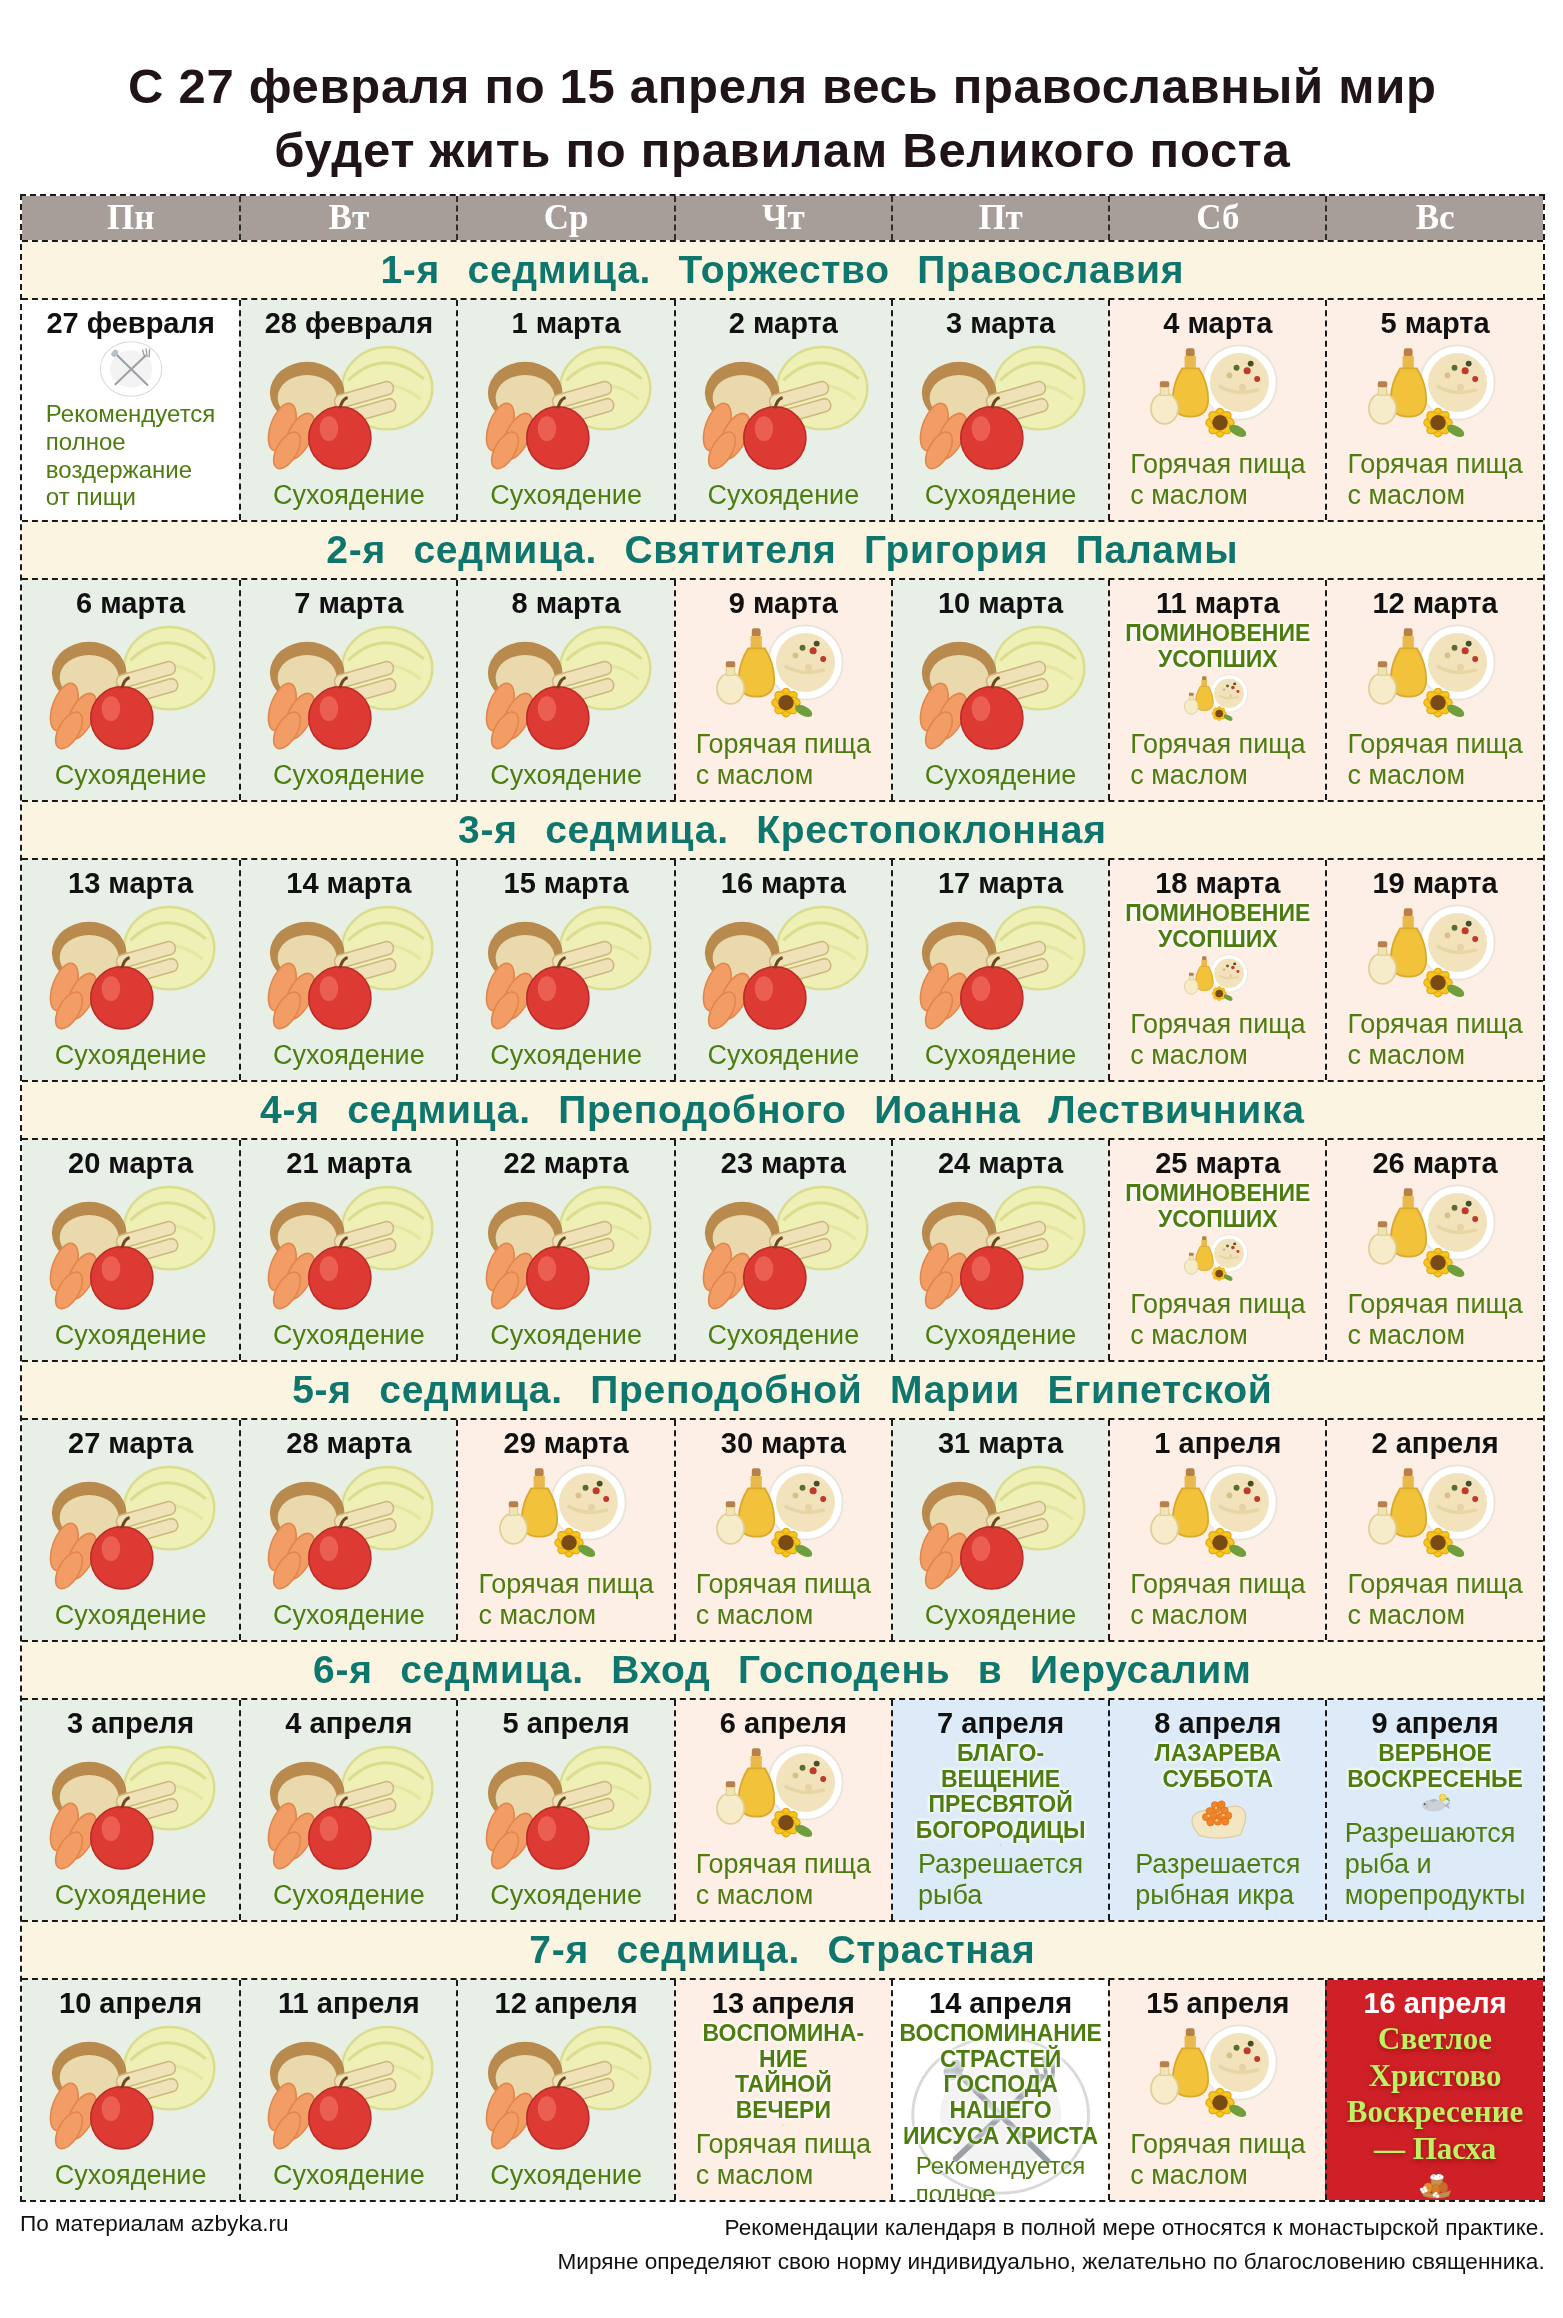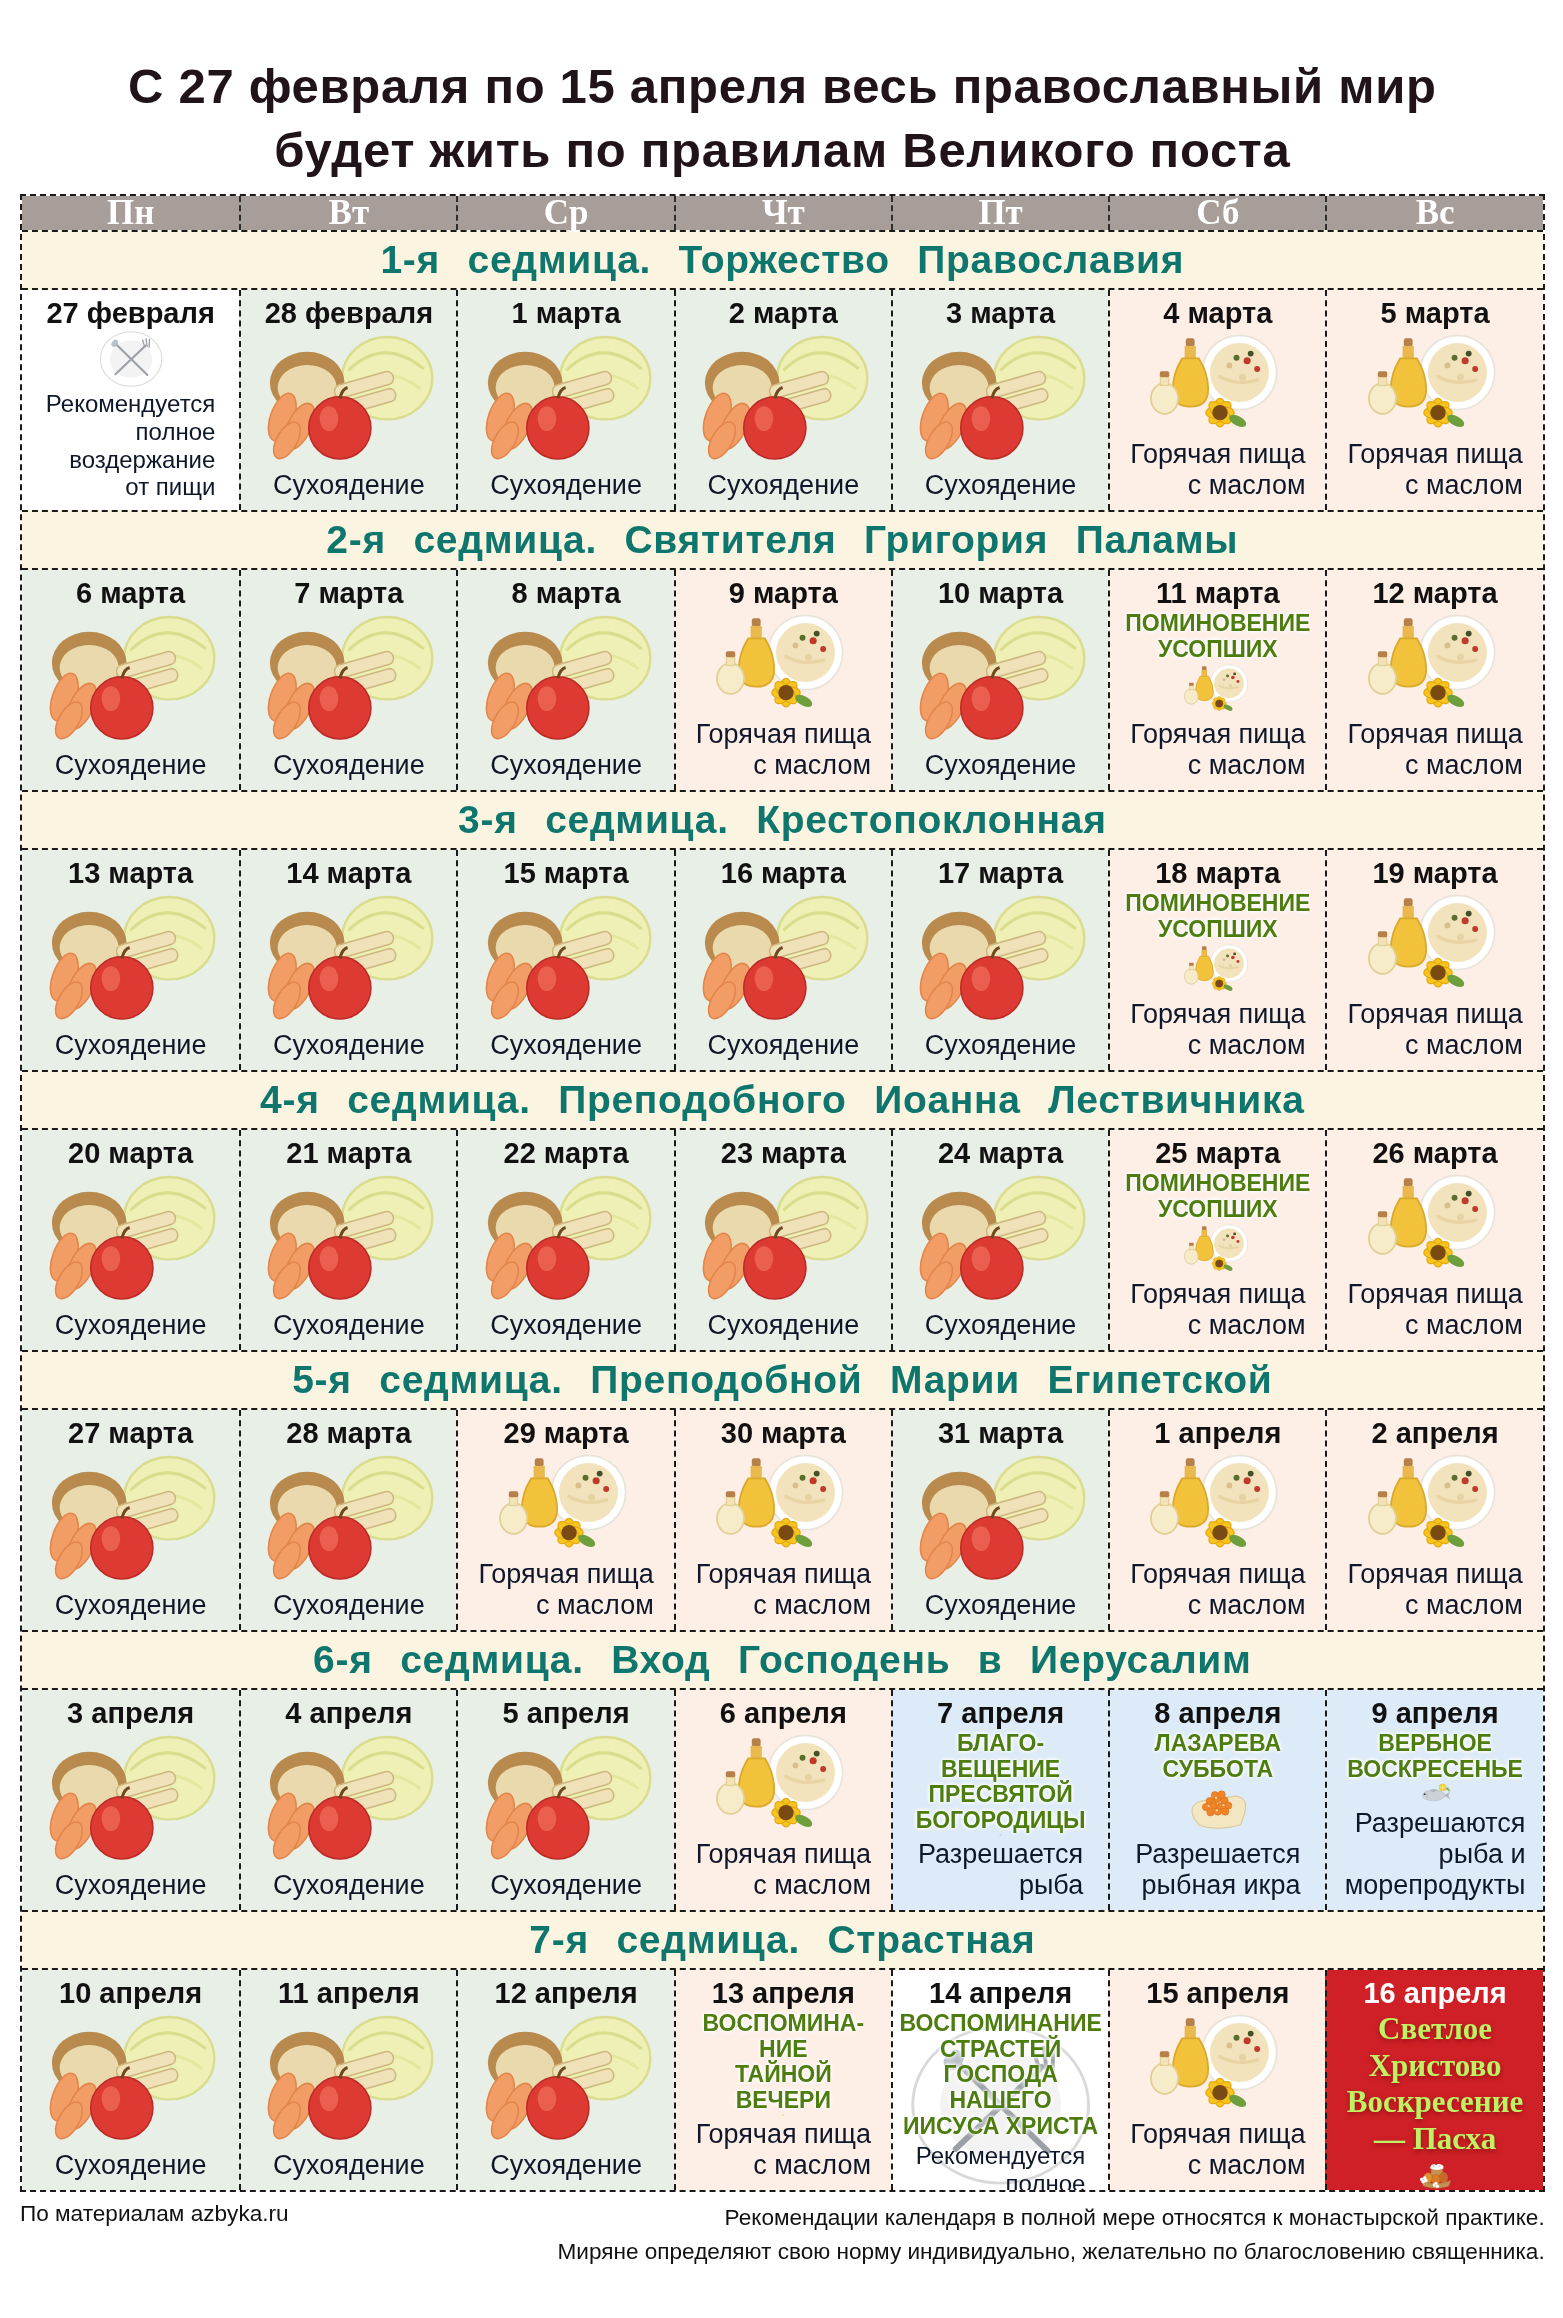--- a/index.html
+++ b/index.html
@@ -12,21 +12,21 @@
   
   .title{
     height:150px;display:flex;flex-direction:column;justify-content:center;
     text-align:center;font-weight:bold;font-size:49px;line-height:1.3;
     color:#20141a;letter-spacing:0.7px;
   }
   
   .calendar{border:2.7px dashed #1a1a1a;}
   .day-row{display:grid;grid-template-columns:repeat(7,1fr);background:#a79d99;}
   .dh{
-    height:34px;display:flex;align-items:center;justify-content:center;
+    height:44px;display:flex;align-items:center;justify-content:center;
     color:#ffffff;font-family:"Liberation Serif",serif;font-size:35px;font-weight:600;
   }
   .dh + .dh{border-left:2px dashed #2e2e2e;}
   .week-header{
     border-top:2.7px dashed #1a1a1a;border-bottom:2.7px dashed #1a1a1a;
     background:#fbf4e1;height:56px;display:flex;align-items:center;justify-content:center;
     font-family:Liberation Sans, sans-serif;font-size:39px;font-weight:600;color:#0f766e;
     word-spacing:16px;letter-spacing:0.7px;
   }
   .week-row{display:grid;grid-template-columns:repeat(7,1fr);}
@@ -51,21 +51,21 @@
     font-family:"Liberation Serif",serif;color:#bef264;font-size:31px;line-height:1.18;
     text-shadow:0 2px 5.3px rgba(100,0,0,.55);
   }
   .img{flex:1 1 auto;min-height:0;width:100%;display:flex;align-items:center;justify-content:center;z-index:0;}
   .img svg{height:136px;max-height:100%;width:auto;}
   .cell-fish .img svg{height:83px;}
   .cell-easter .img svg{height:126px;}
   .img.bg{position:absolute;left:0;right:0;top:50px;bottom:0;z-index:0;}
   .img.bg svg{height:166px;}
   .label{
-    margin:2.7px 0 9.3px;font-size:27px;text-align:right;line-height:1.15;color:#0f172a;
+    margin:2.7px 0 9.3px;font-size:27px;text-align:left;line-height:1.15;color:#4d7c0f;
     white-space:pre-line;z-index:1;
   }
   .cell-white .label{font-size:24px;}
   
   .footer{display:flex;justify-content:space-between;align-items:flex-start;padding-top:9.3px;font-size:22.6px;}
   .notes{text-align:right;line-height:1.5;}
 </style>
 </head>
 <body>
 

